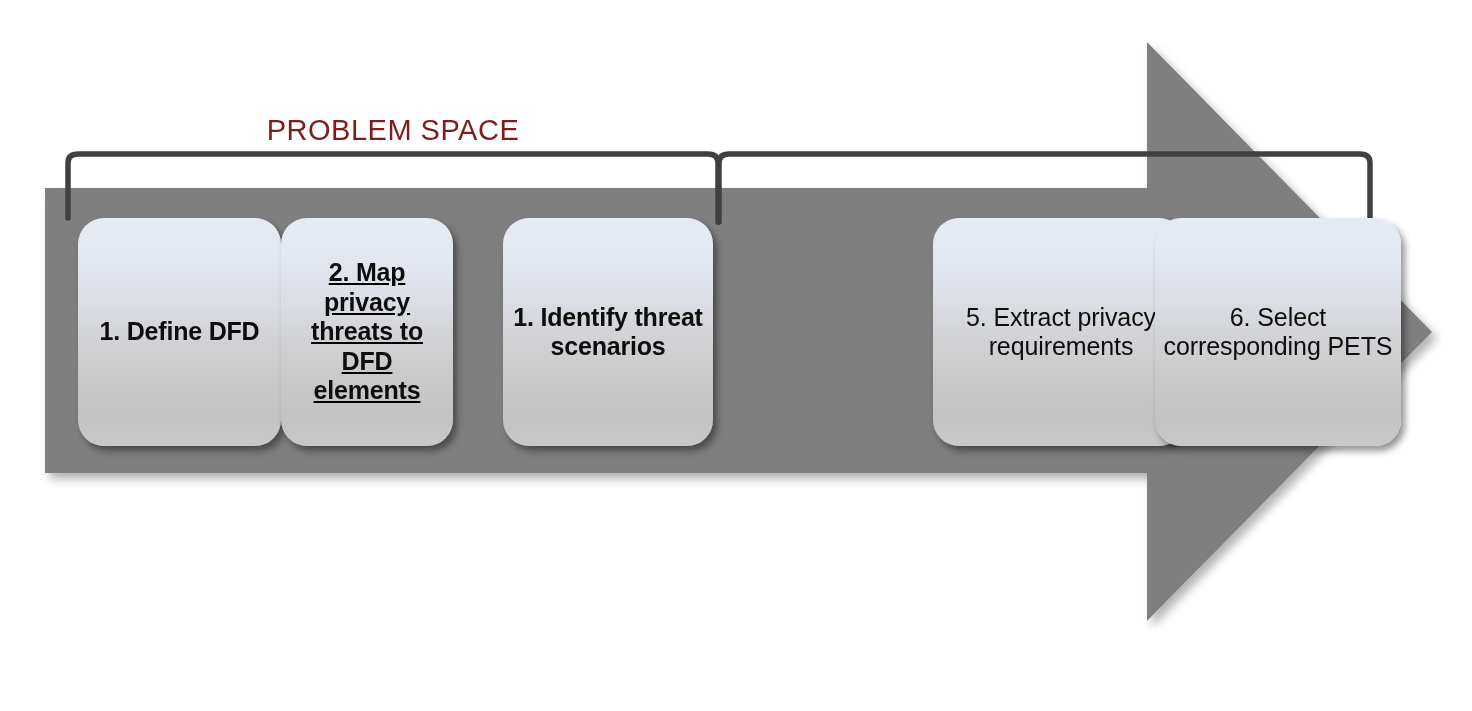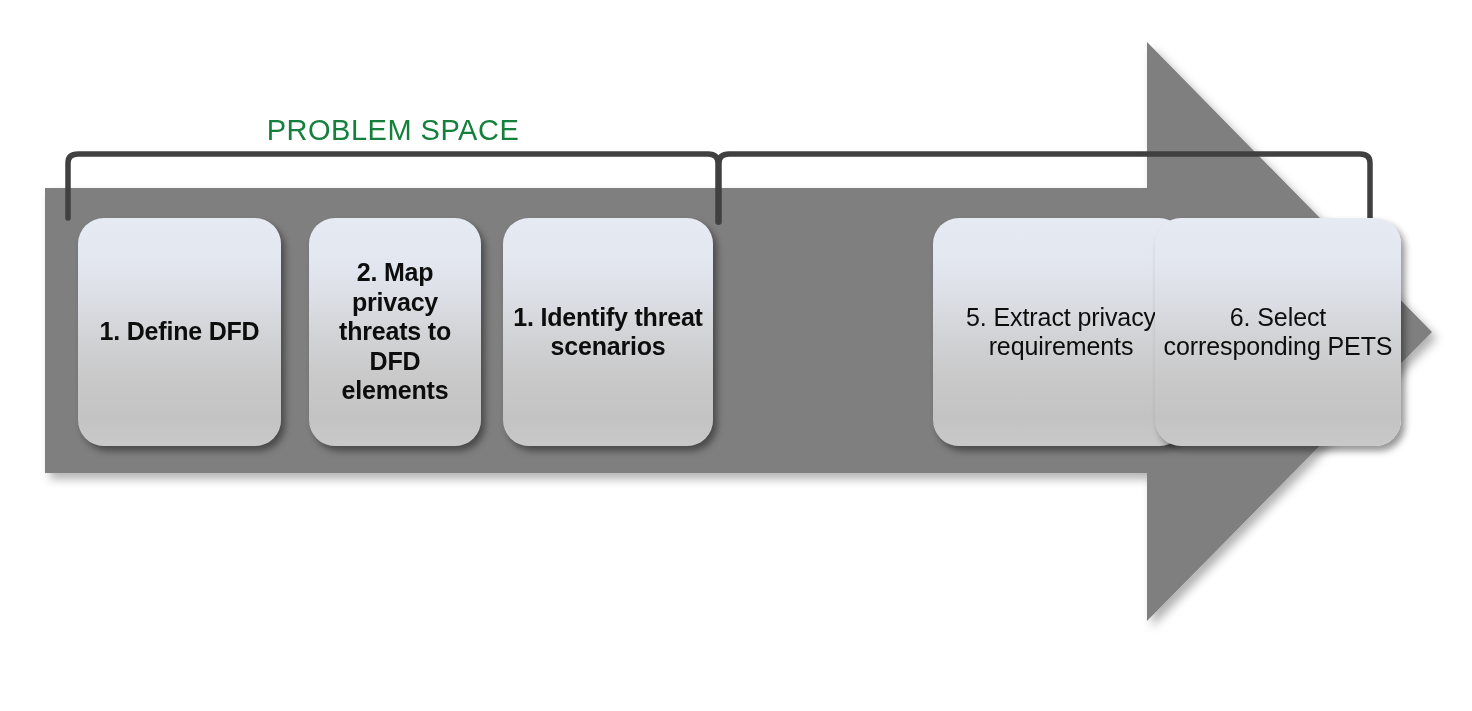--- a/index.html
+++ b/index.html
@@ -29,21 +29,21 @@
     width: 1472px;
     height: 711px;
   }
 
   
   .space-label {
     position: absolute;
     font-family: "Liberation Sans", sans-serif;
     font-size: 29px;
     font-weight: 400;
-    color: #15803d;
+    color: #7f1d1d;
     letter-spacing: 0.5px;
     white-space: nowrap;
     text-align: center;
   }
   #label-problem-space {
     left: 68px;
     top: 114px;
     width: 650px;
   }
   #label-solution-space {
@@ -87,21 +87,21 @@
     letter-spacing: -0.2px;
   }
   .step-box.regular .step-label {
     font-weight: 400;
     font-size: 25px;
     letter-spacing: -0.1px;
   }
 
   
   #step-box-1 { left: 78px;   width: 203px; }
-  #step-box-2 { left: 309px;  width: 172px; }
+  #step-box-2 { left: 281px;  width: 172px; text-decoration: underline; }
   #step-box-3 { left: 503px;  width: 210px; }
   #step-box-4 { left: 725px;  width: 197px; }
   #step-box-5 { left: 933px;  width: 252px; padding-left: 12px; }
   #step-box-6 { left: 1155px; width: 246px; align-items: center; }
 </style>
 </head>
 <body>
 
 <div id="canvas">
 

